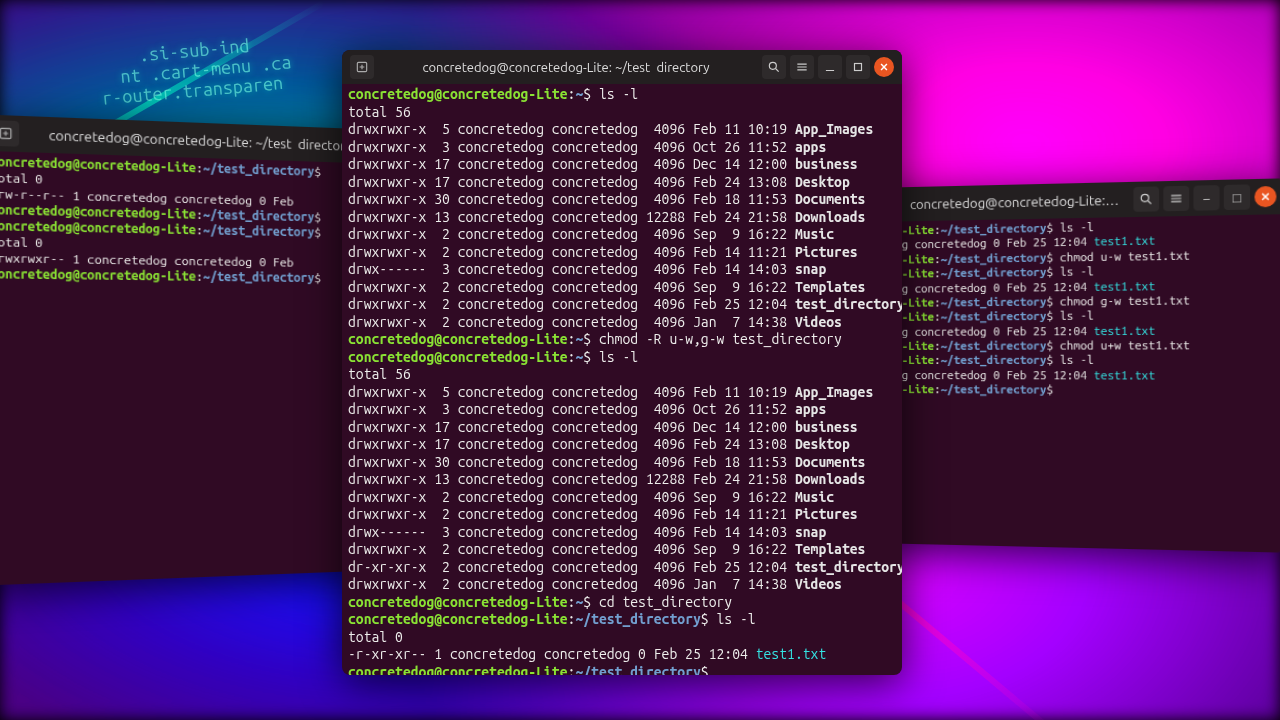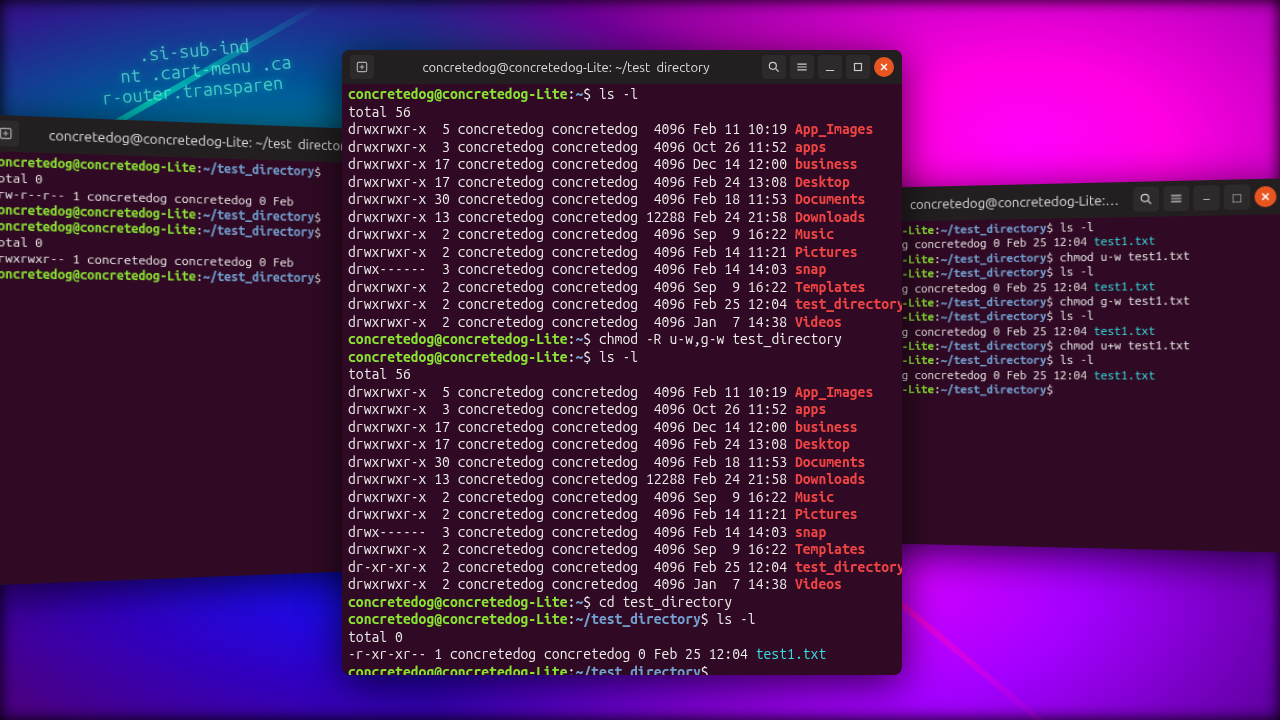--- a/index.html
+++ b/index.html
@@ -52,21 +52,21 @@
 }
 .titlebar .ctrl.close { background: #e95521; color: #fff; border-radius: 50%; width: 20px; height: 20px; }
 .term-body {
   padding: 2px 6px; font-size: 12.5px; line-height: 1.25; white-space: pre;
   overflow: hidden;
 }
 .ln { display: block; }
 .u { color: #8ae234; font-weight: bold; }
 .h { color: #8ae234; font-weight: bold; }
 .p { color: #729fcf; font-weight: bold; }
-.dl { color: #ef4444; font-weight: bold; }
+.dl { color: #e5e5e5; font-weight: bold; }
 .fn { color: #34e2e2; }
 .w { color: #eeeeec; }
 #term-left  { left: 6px;  top: 130px; width: 380px; height: 440px; transform: perspective(800px) rotateY(8deg); transform-origin: right center; }
 #term-center{ left: 342px; top: 50px;  width: 560px; height: 625px; z-index: 10; }
 #term-right { left: 870px; top: 188px; width: 396px; height: 355px; transform: perspective(800px) rotateY(-6deg); transform-origin: left center; }
 #term-center .term-body { font-size: 14px; }
 #term-left .term-body { font-size: 12px; }
 #term-right .term-body { font-size: 11.5px; }
 svg.ic { width: 14px; height: 14px; }
 </style>

